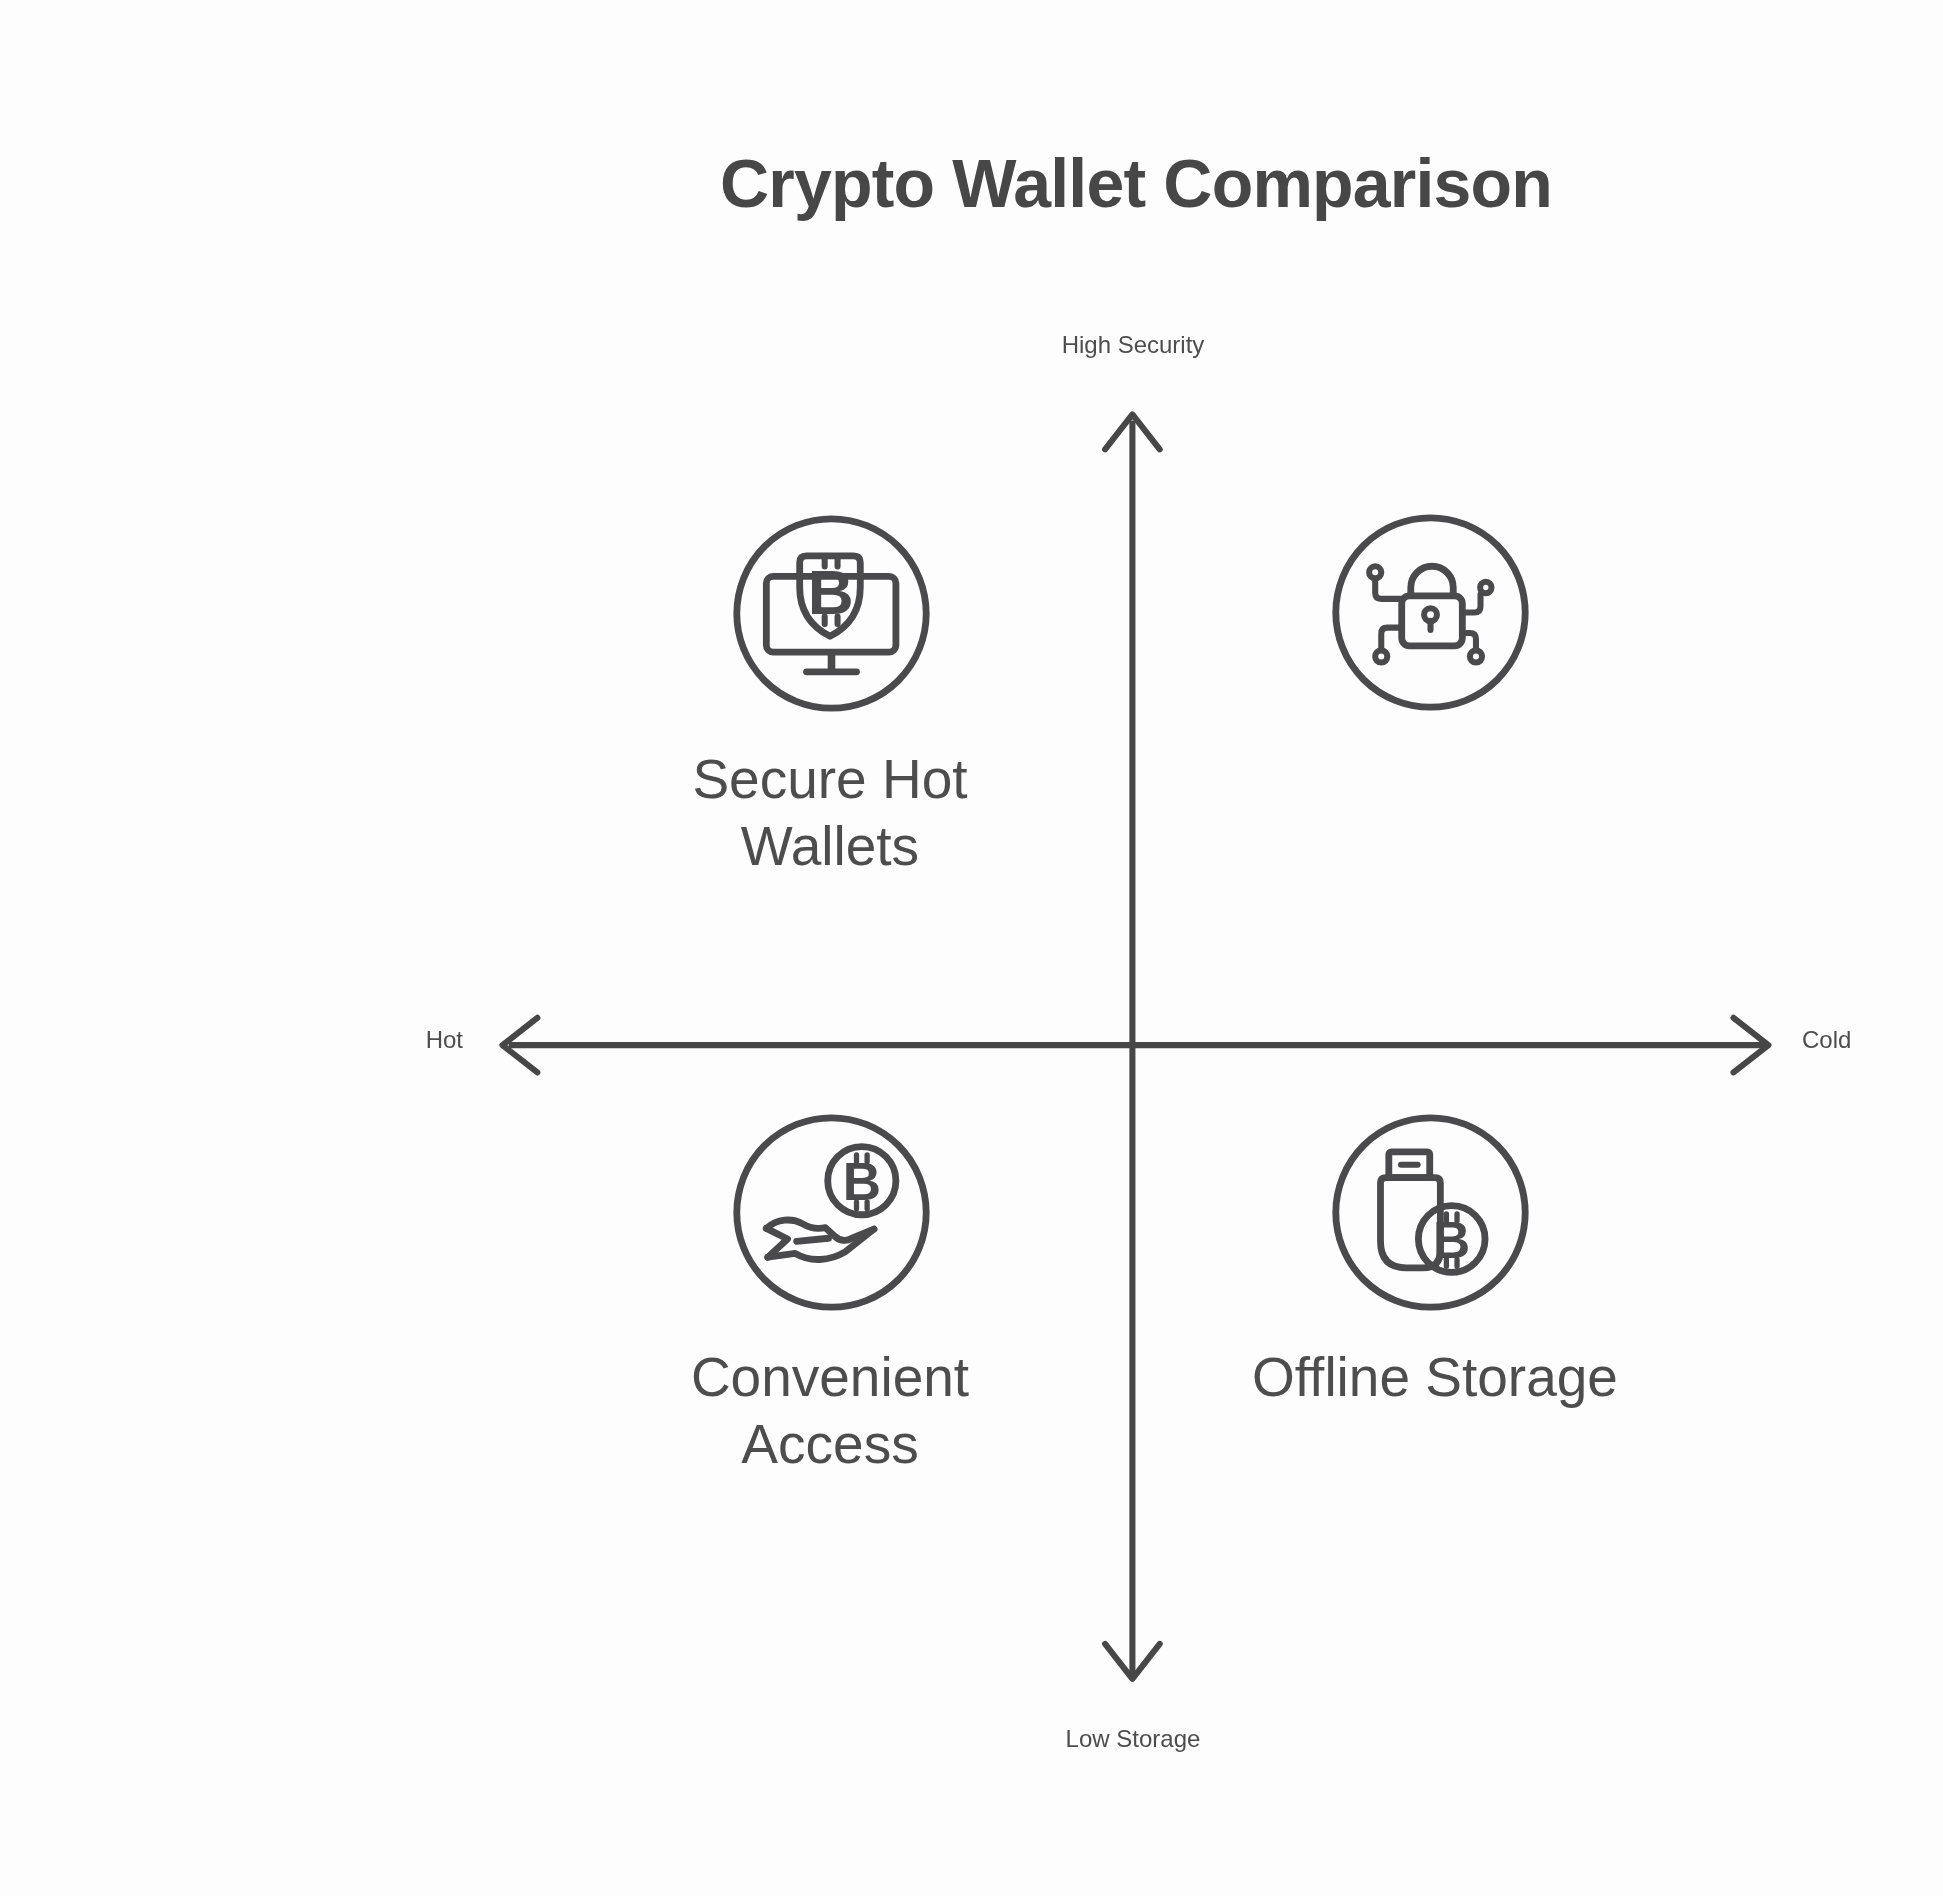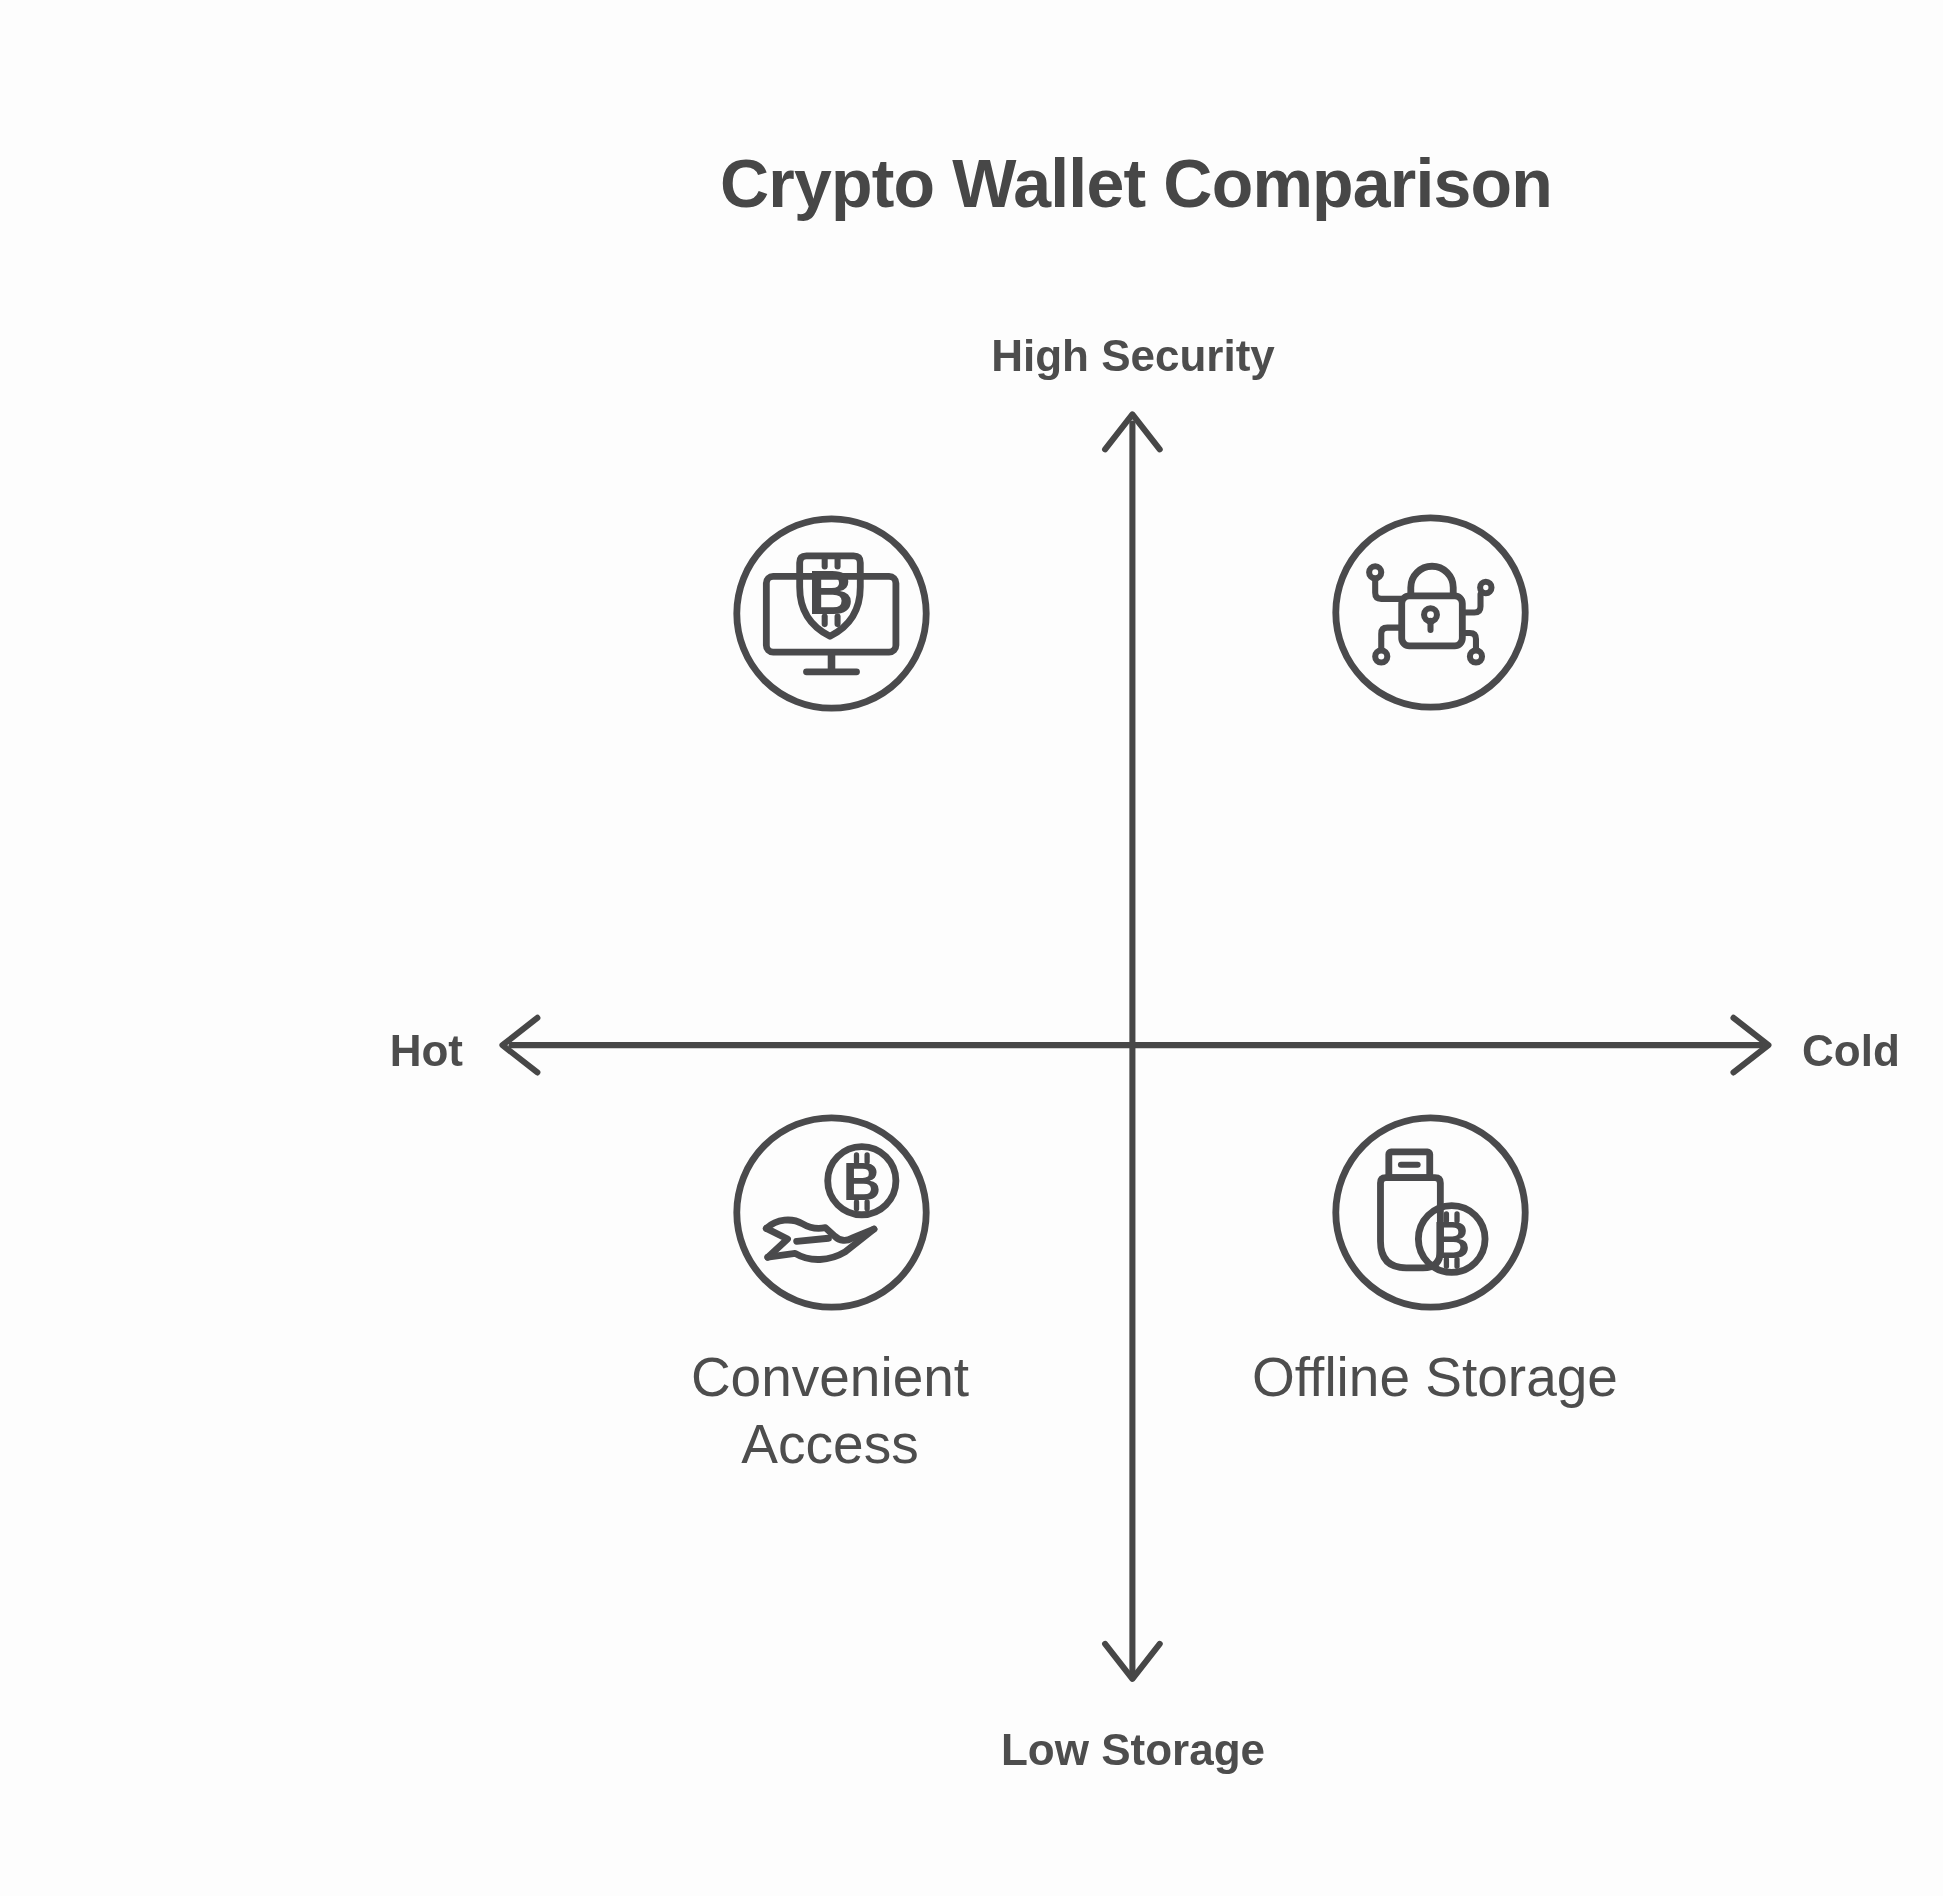--- a/index.html
+++ b/index.html
@@ -10,21 +10,21 @@
     font-family:"Liberation Sans",sans-serif;
     overflow:hidden;
   }
   .abs{position:absolute;}
   .title{
     top:144px;left:1136px;transform:translateX(-50%);
     font-size:68px;font-weight:700;letter-spacing:-0.8px;
     color:var(--title-color,#474747);white-space:nowrap;
   }
   .axis-label{
-    font-size:44px;color:var(--text-color,#4d4d4d);white-space:nowrap;font-weight:bold;
+    font-size:24px;color:var(--text-color,#4d4d4d);white-space:nowrap;
   }
   .axis-label.center{transform:translateX(-50%);}
   .axis-label.right-align{transform:translateX(-100%);}
   .quad-label{
     font-size:55px;line-height:67px;color:var(--text-color,#4d4d4d);
     text-align:center;white-space:pre-line;transform:translateX(-50%);
   }
   .icon-box{width:197px;height:197px;}
   svg .ink{stroke:var(--icon-stroke,#4a4a4c);fill:none;}
   svg text.ink-fill{fill:var(--icon-stroke,#4a4a4c);font-family:"Liberation Sans",sans-serif;font-weight:700;}
@@ -46,20 +46,22 @@
     <polyline class="axisline" points="2284,1341 2330,1377 2284,1413" stroke-width="8" stroke-linecap="round" stroke-linejoin="round"></polyline>
   </svg>
 
   <div class="abs title">Crypto Wallet Comparison</div>
 
   <div class="abs axis-label center" style="left:1133px;top:331px">High Security</div>
   <div class="abs axis-label center" style="left:1133px;top:1725px">Low Storage</div>
   <div class="abs axis-label right-align" style="left:463px;top:1026px">Hot</div>
   <div class="abs axis-label" style="left:1802px;top:1026px">Cold</div>
 
+  <div class="abs quad-label" style="left:830px;top:746px">Secure Hot
+Wallets</div>
   <div class="abs quad-label" style="left:1435px;top:1344px">Offline Storage</div>
   <div class="abs quad-label" style="left:830px;top:1344px">Convenient
 Access</div>
 
   <svg class="abs icon-box" style="left:733px;top:515px" viewBox="0 0 260 260">
     <defs>
       <linearGradient id="g-mint" gradientUnits="userSpaceOnUse" x1="130" y1="5" x2="130" y2="255">
         <stop offset="0" stop-color="#7ceaba"></stop>
         <stop offset="1" stop-color="#3fd992"></stop>
       </linearGradient>

